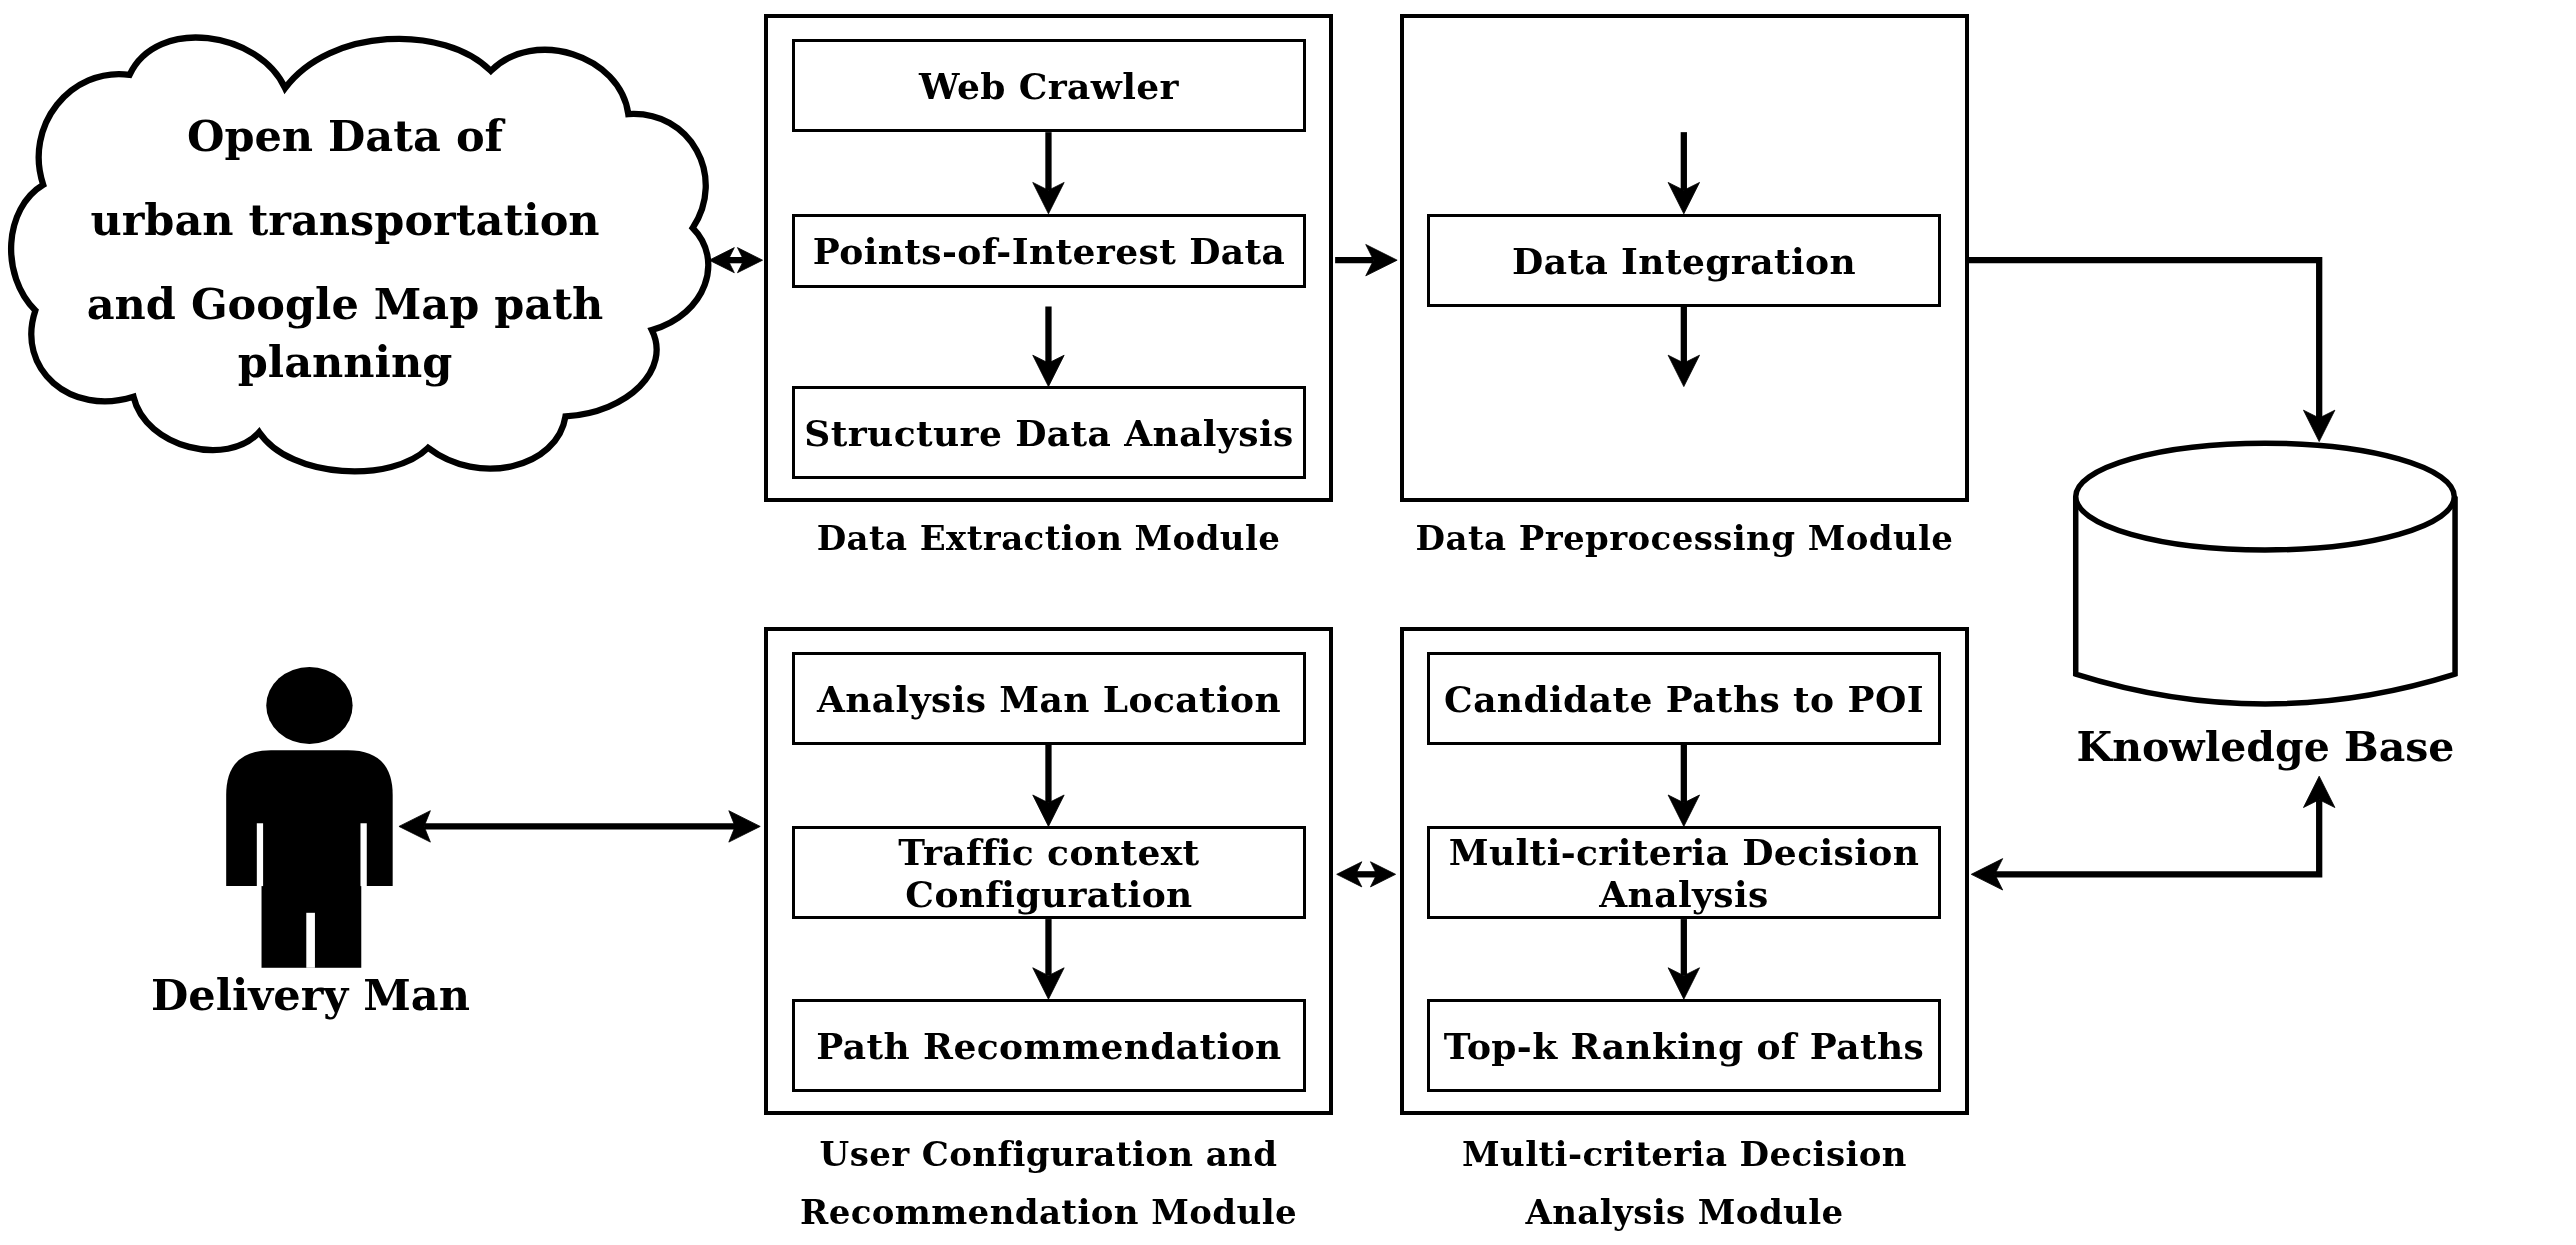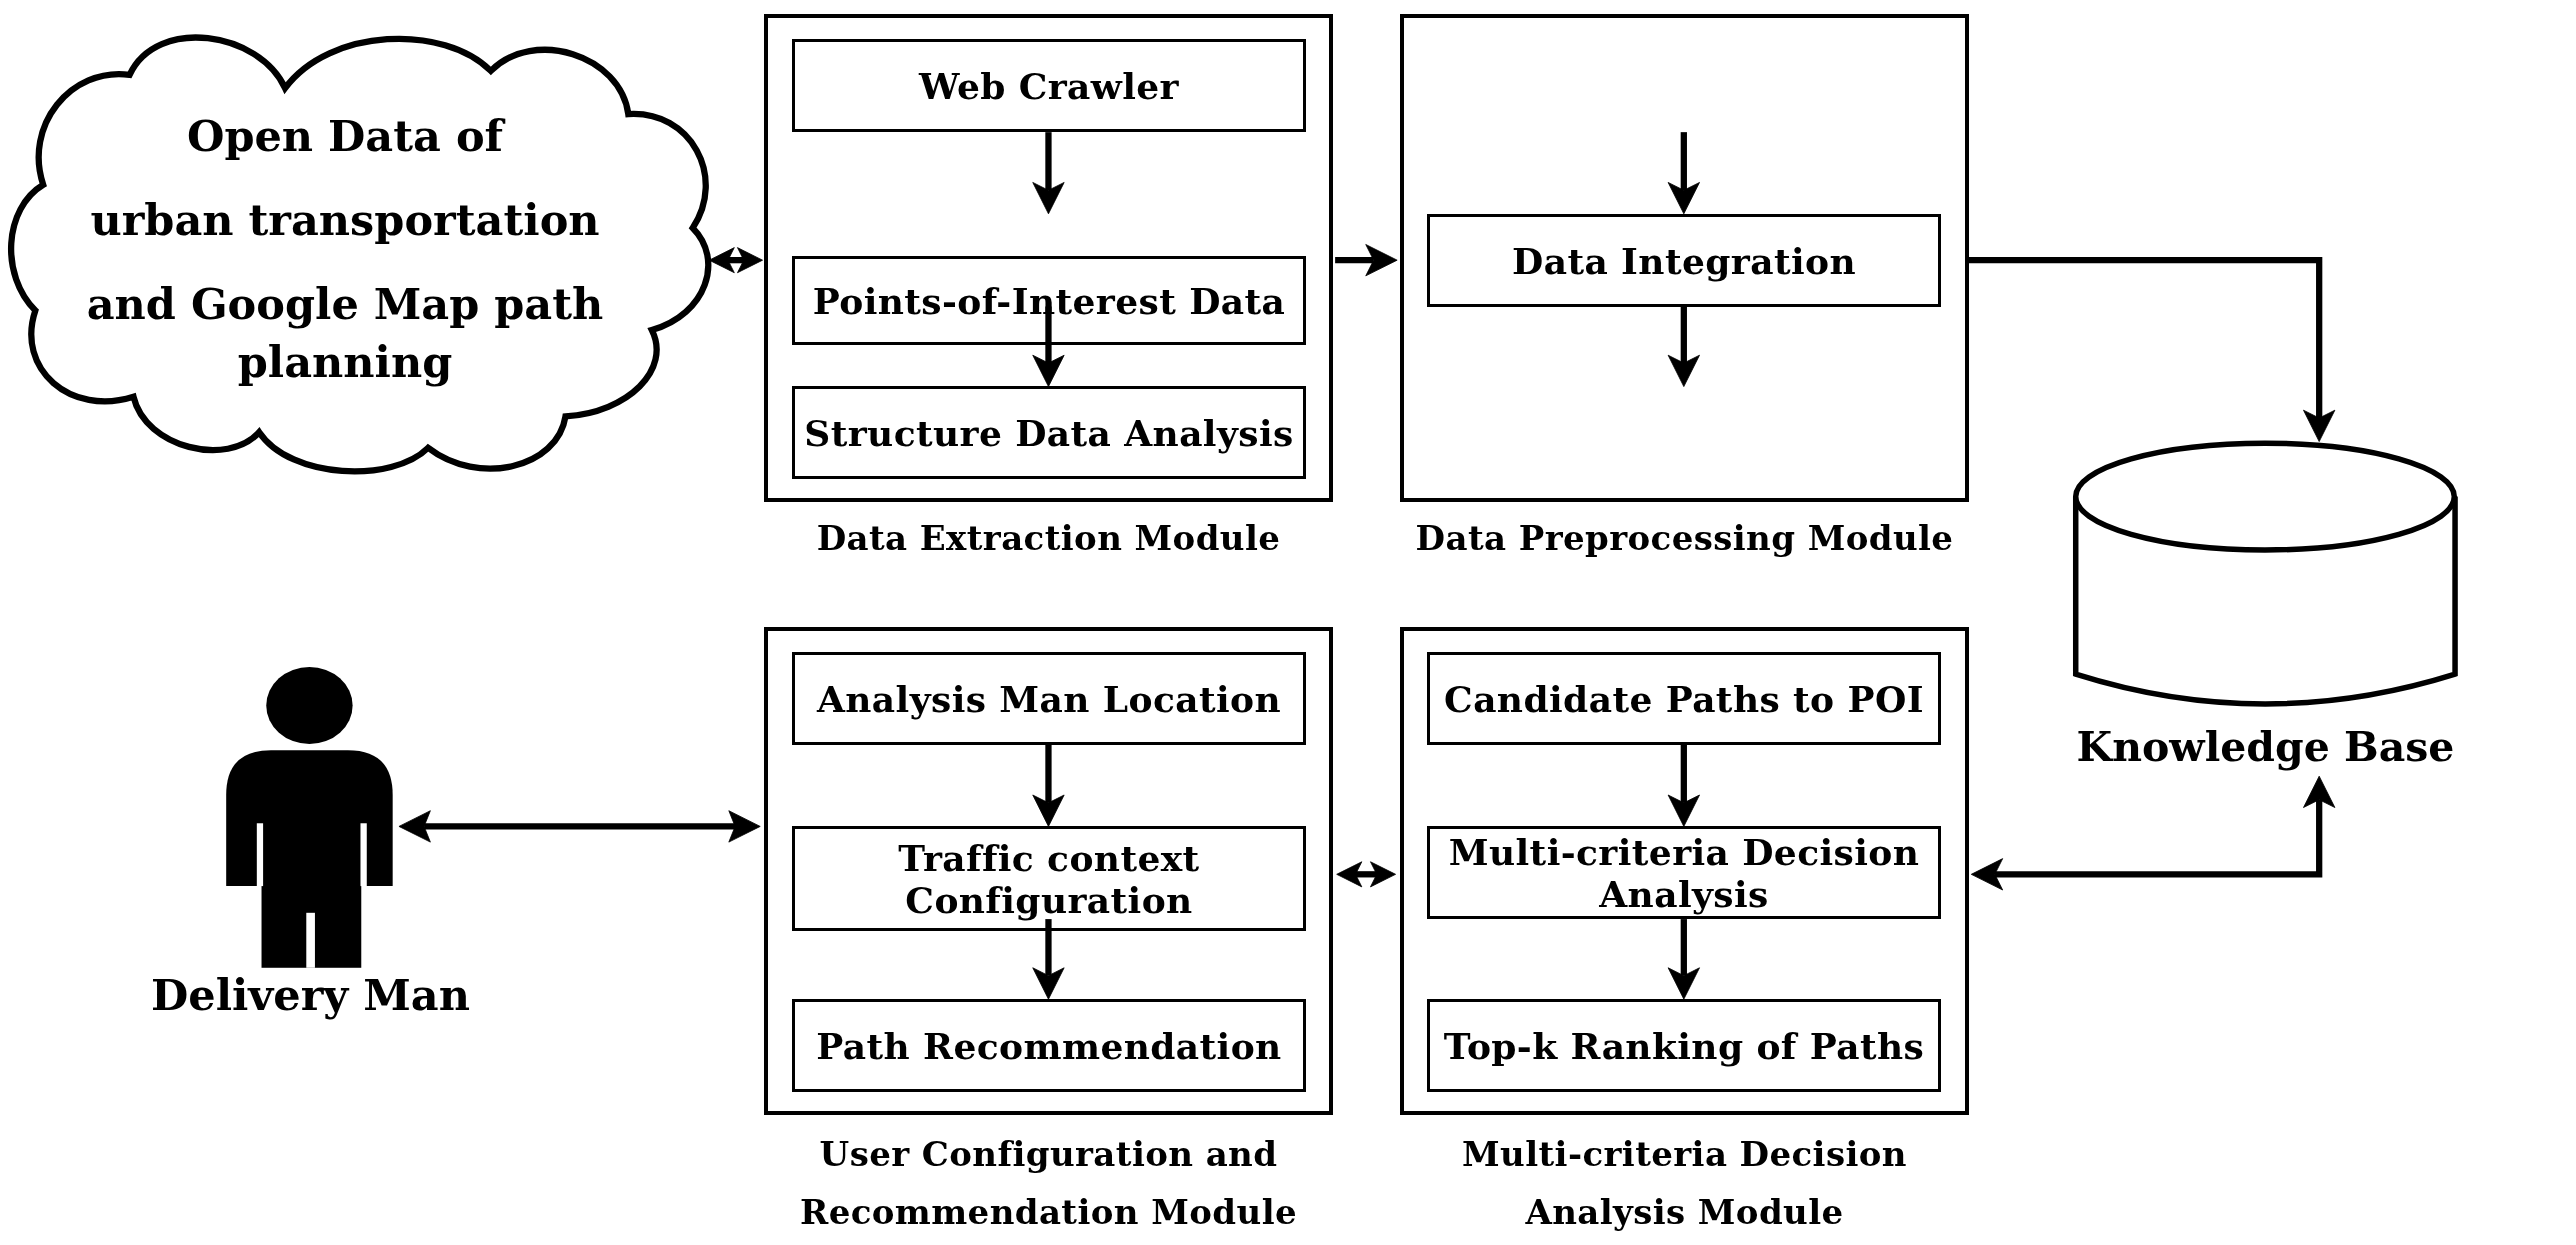--- a/index.html
+++ b/index.html
@@ -170,21 +170,21 @@
 
   <div class="cloudline" style="top:112px;">Open Data of</div>
   <div class="cloudline" style="top:196px;">urban transportation</div>
   <div class="cloudline" style="top:280px;">and Google Map path</div>
   <div class="cloudline" style="top:338px;">planning</div>
 
   <div class="obox" style="left:764px;top:14px;width:569px;height:488px;"></div>
   <div class="ibox" style="left:792px;top:39px;width:514px;height:93px;">
     <span>Web Crawler</span>
   </div>
-  <div class="ibox" style="left:792px;top:214px;width:514px;height:89px;margin-top:42px;">
+  <div class="ibox" style="left:792px;top:214px;width:514px;height:74px;">
     <span>Points-of-Interest Data</span>
   </div>
   <div class="ibox" style="left:792px;top:386px;width:514px;height:93px;">
     <span>Structure Data Analysis</span>
   </div>
   <div class="mlabel" style="left:764px;top:509px;width:569px;">
     <div>Data Extraction Module</div>
   </div>
 
   <div class="obox" style="left:1400px;top:14px;width:569px;height:488px;"></div>
@@ -196,21 +196,21 @@
   </div>
 
   <div class="kblabel">Knowledge Base</div>
 
   <div class="dmlabel">Delivery Man</div>
 
   <div class="obox" style="left:764px;top:627px;width:569px;height:488px;"></div>
   <div class="ibox" style="left:792px;top:652px;width:514px;height:93px;">
     <span>Analysis Man Location</span>
   </div>
-  <div class="ibox" style="left:792px;top:826px;width:514px;height:105px;">
+  <div class="ibox" style="left:792px;top:826px;width:514px;height:93px;">
     <span>Traffic context</span>
     <span>Configuration</span>
   </div>
   <div class="ibox" style="left:792px;top:999px;width:514px;height:93px;">
     <span>Path Recommendation</span>
   </div>
   <div class="mlabel" style="left:764px;top:1125px;width:569px;">
     <div>User Configuration and</div>
     <div>Recommendation Module</div>
   </div>

